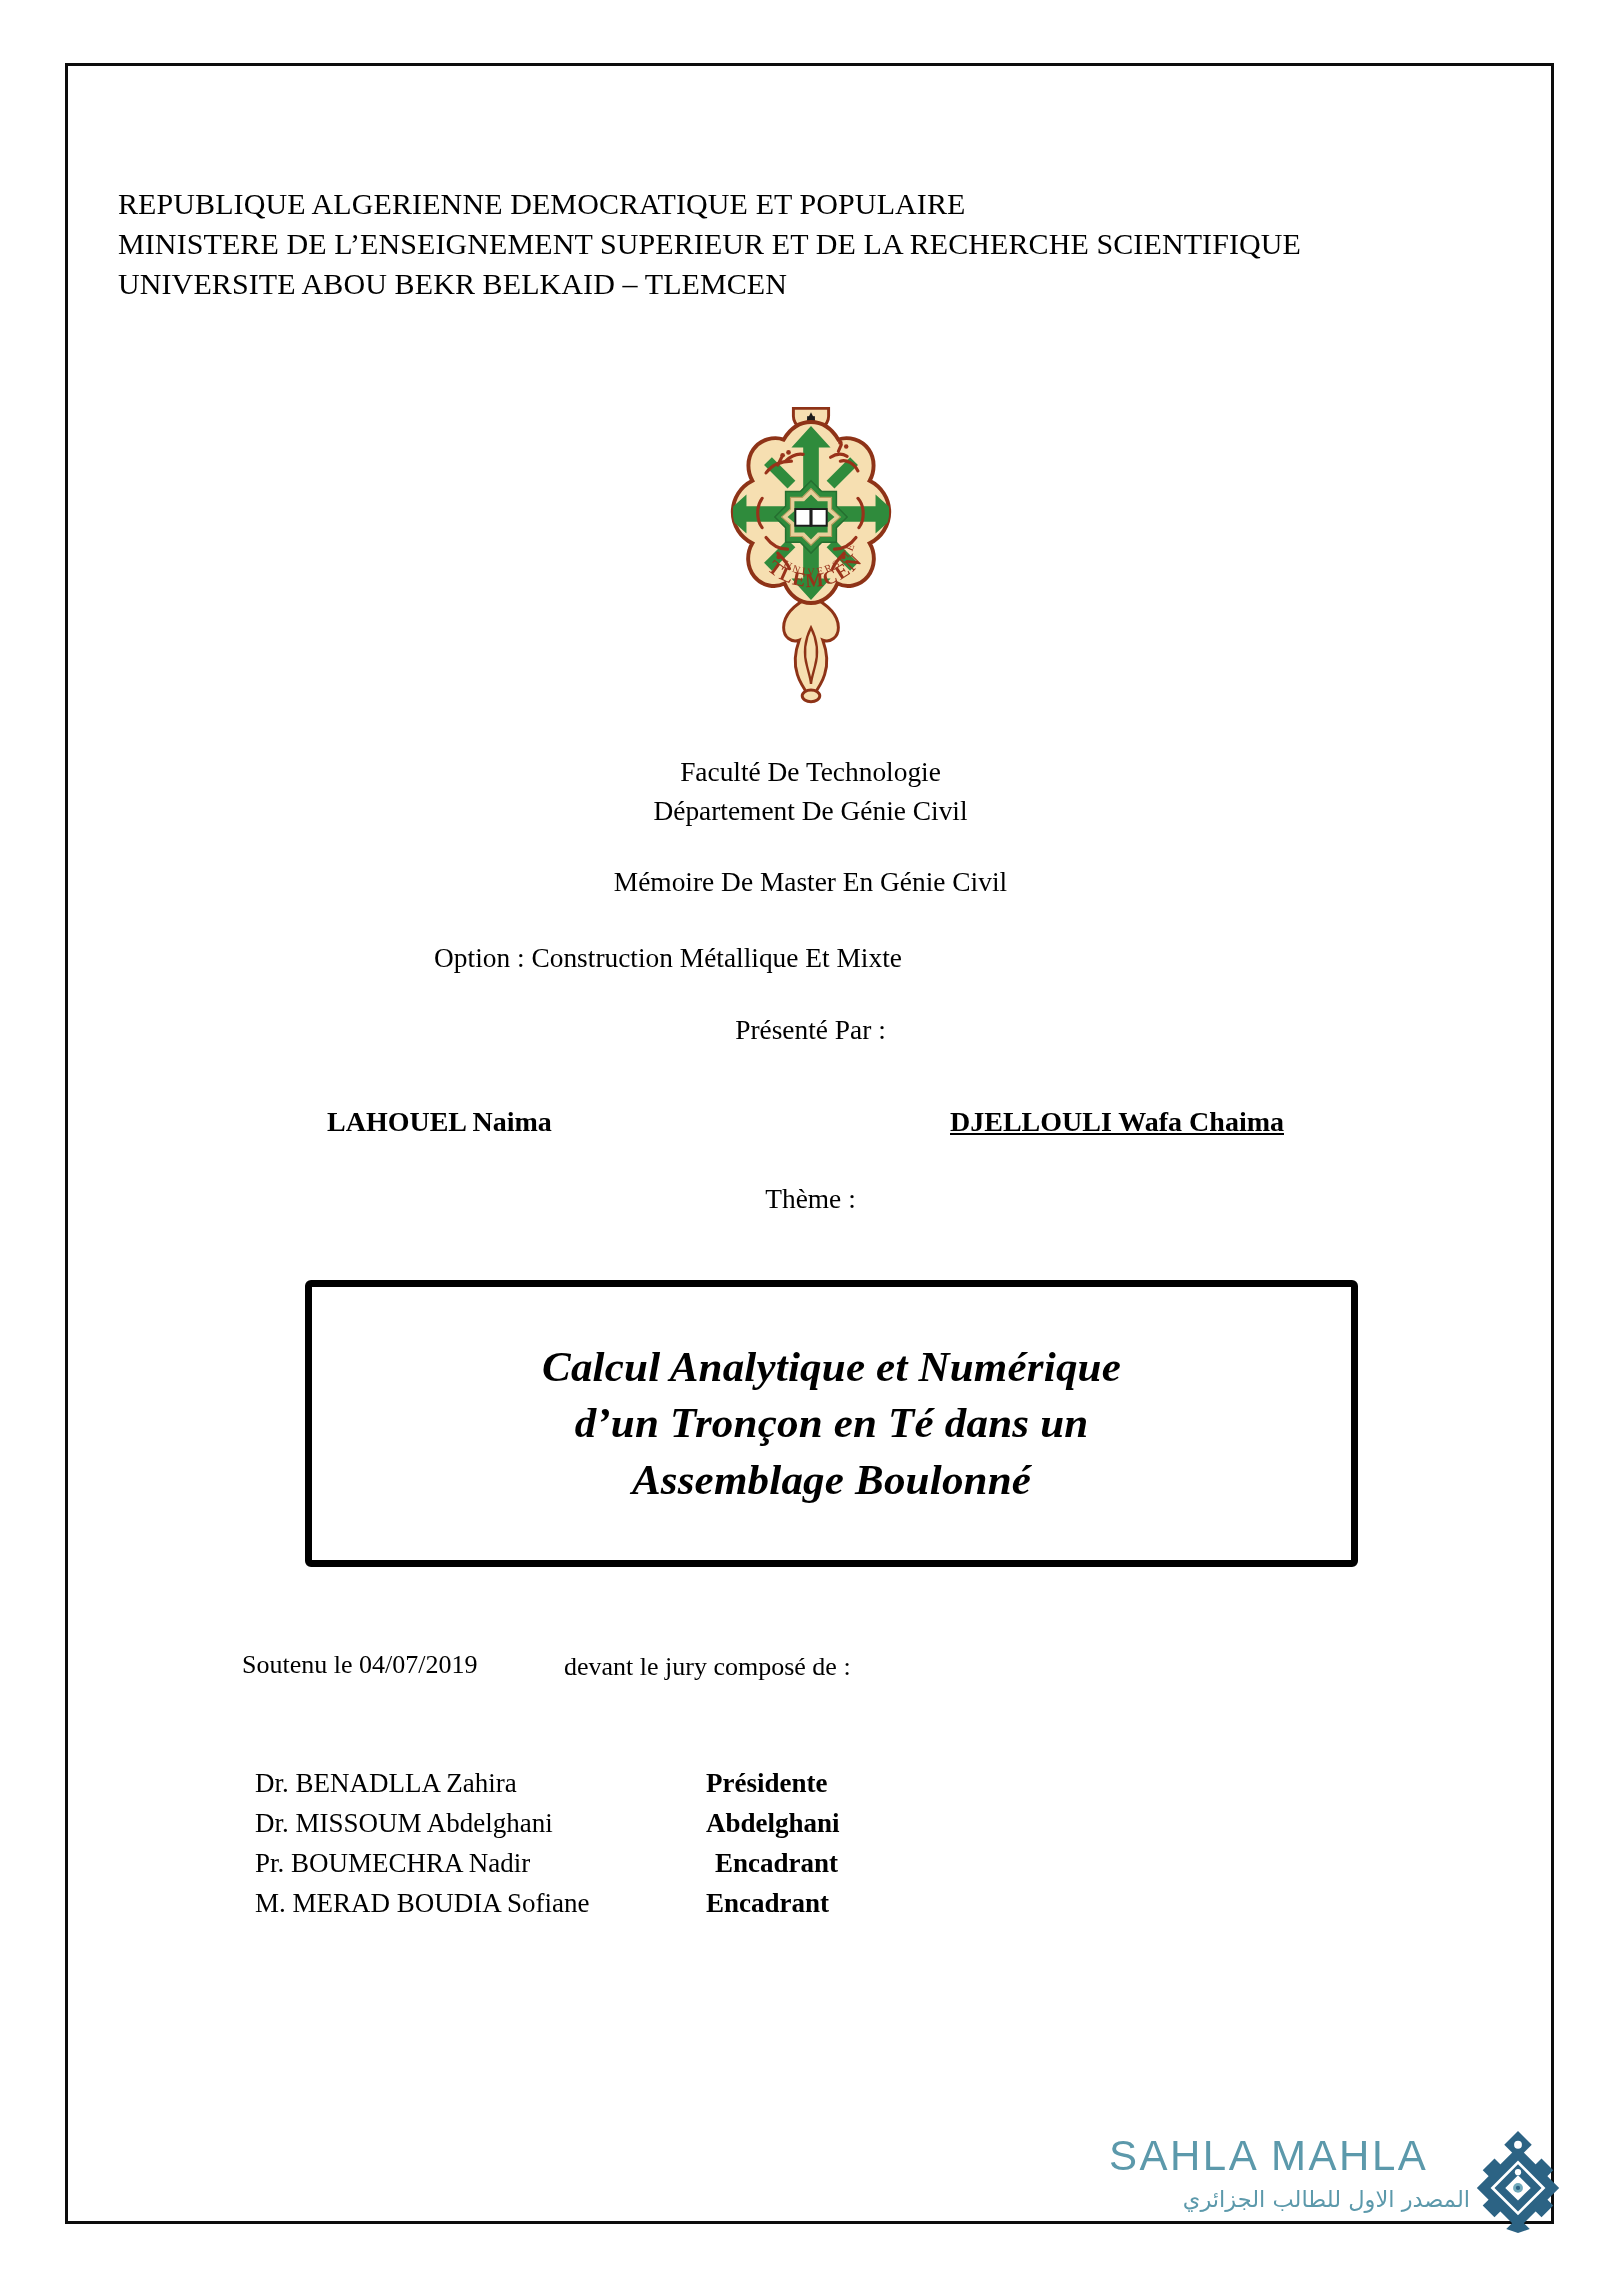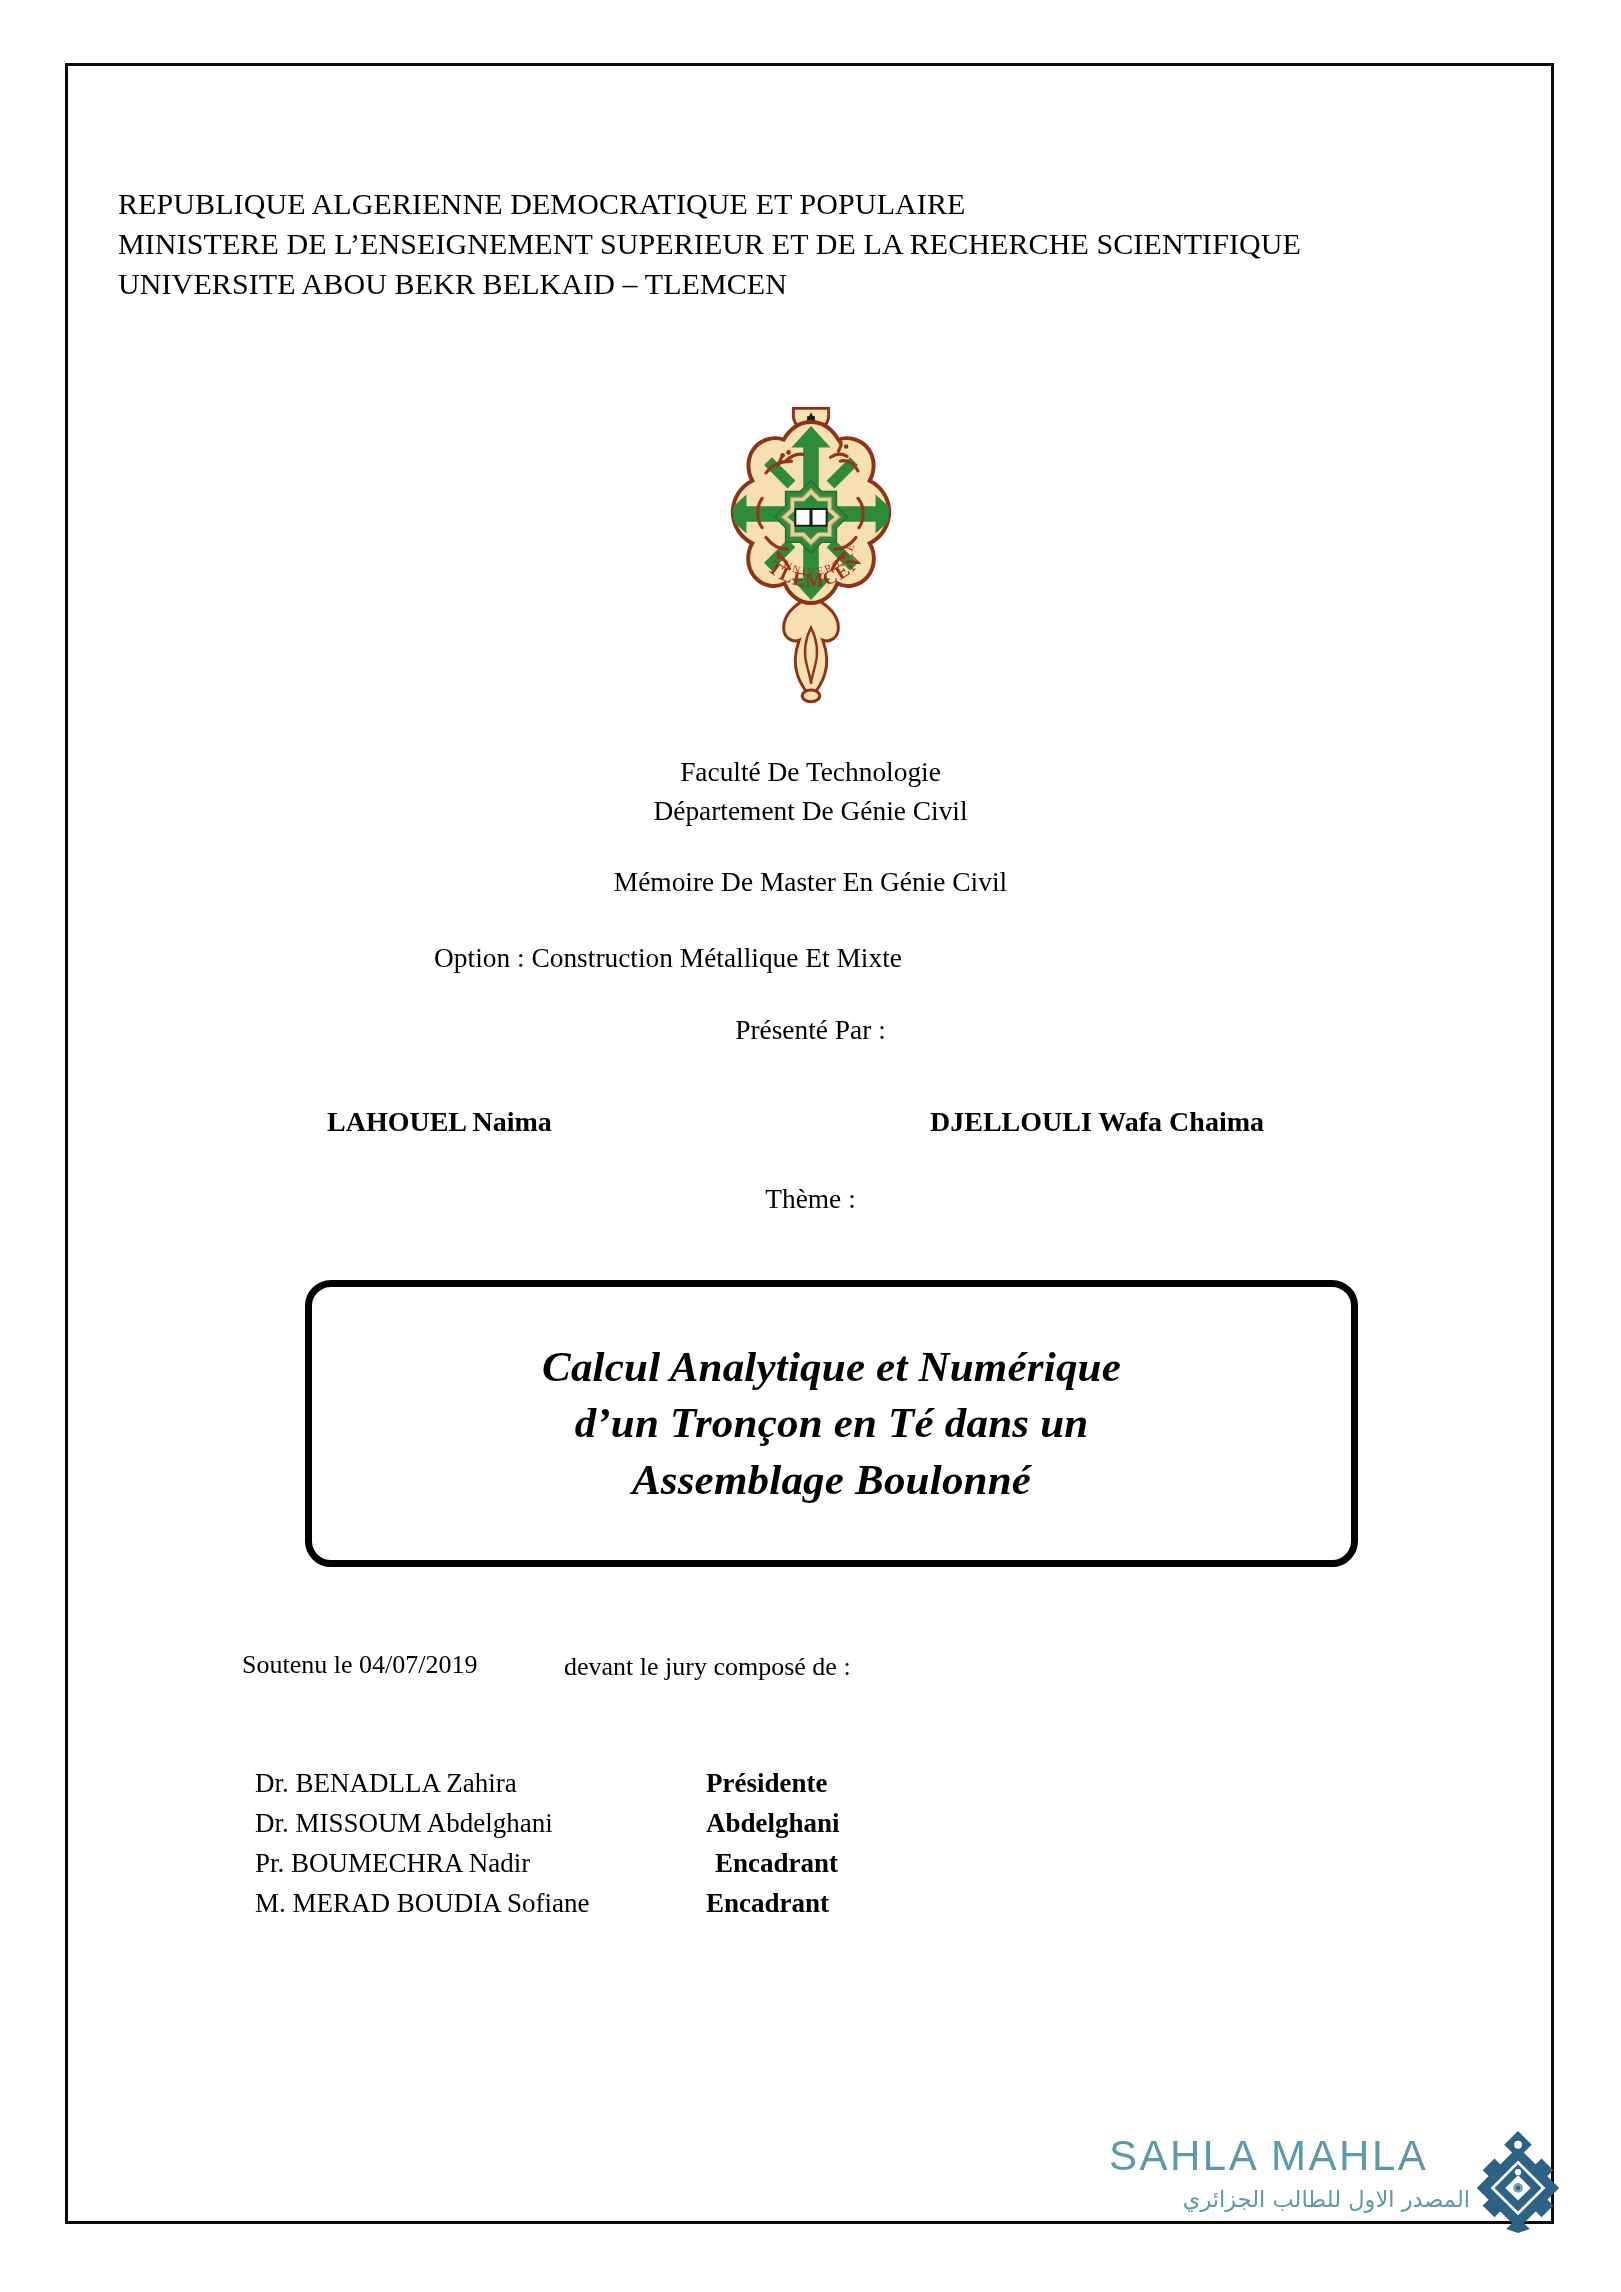--- a/index.html
+++ b/index.html
@@ -106,44 +106,45 @@
     height: 43px;
   }
   #author-1 {
     position: absolute;
     left: 209px;
     top: 0;
     white-space: nowrap;
   }
   #author-2 {
     position: absolute;
-    left: 812px;
-    top: 0;
-    white-space: nowrap;
+    left: 832px;
+    top: 0;
+    white-space: nowrap;
+    text-decoration: underline;
   }
 
   
   #theme-label {
     position: absolute;
     left: 0;
     top: 1184px;
     width: 1621px;
     text-align: center;
     font-size: 27.4px;
   }
 
   
   #title-box {
     position: absolute;
     left: 305px;
     top: 1280px;
     width: 1053px;
     height: 287px;
     border: 7.8px solid #000000;
-    border-radius: 26px;
+    border-radius: 6px;
     box-sizing: border-box;
     display: flex;
     align-items: center;
     justify-content: center;
     background: #ffffff;
   }
   #thesis-title {
     font-size: 43px;
     font-weight: bold;
     font-style: italic;

